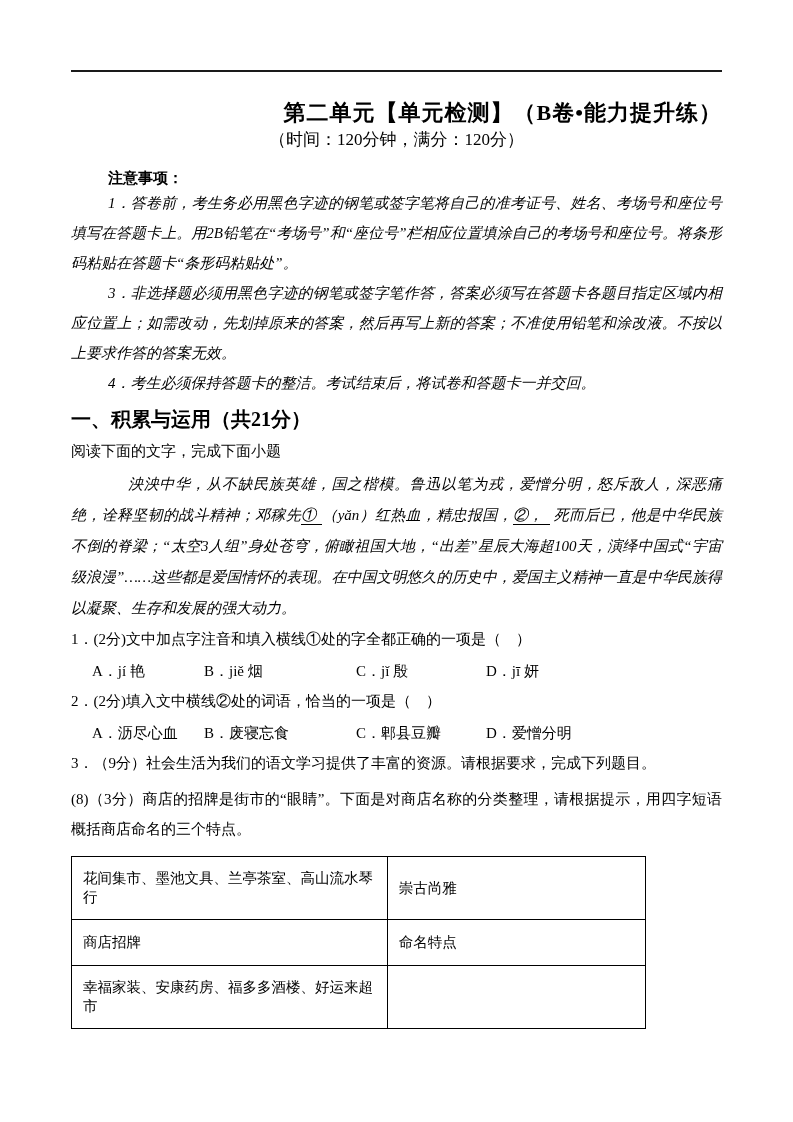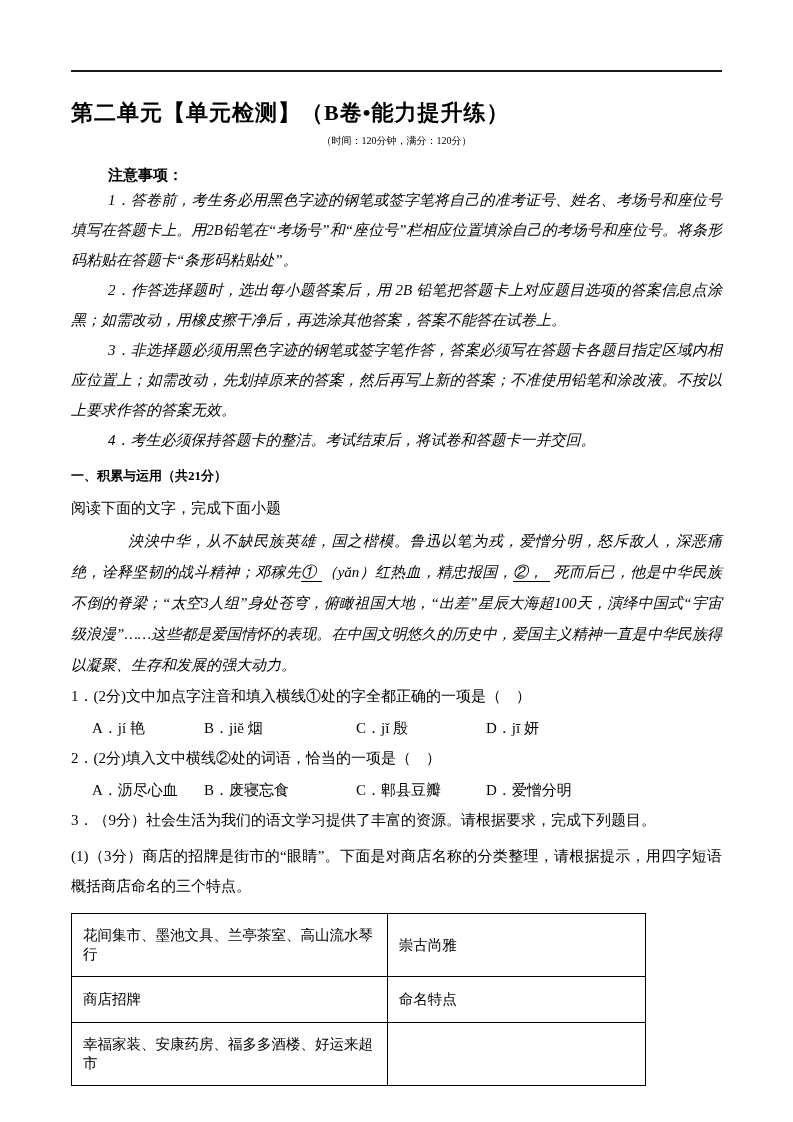--- a/index.html
+++ b/index.html
@@ -15,45 +15,45 @@
     width:793px; height:1122px;
     background:#fff;
     padding:70px 71px 0 71px;
   }
   .top-rule {
     border-top:2px solid #1a1a1a;
     width:100%;
     margin-bottom:26px;
   }
   .title {
-    text-align:left;
+    text-align:right;
     font-size:22px;
     font-weight:bold;
     letter-spacing:1px;
   }
   .subtitle {
     text-align:center;
-    font-size:10px;
-    margin-top:6px;
+    font-size:17px;
+    margin-top:0;
   }
   .notice-heading {
     font-weight:bold;
     font-size:15px;
     margin:18px 0 0 37px;
   }
   .notice-item {
     font-size:15px;
     line-height:30px;
     text-indent:37px;
     text-align:justify;
     font-style:italic;
   }
   .section-heading {
     font-weight:bold;
-    font-size:13px;
+    font-size:20px;
     margin-top:7px;
     line-height:28px;
   }
   .section-intro {
     font-size:15px;
     margin-top:5px;
     line-height:26px;
   }
   .passage {
     font-style:italic;
@@ -123,21 +123,20 @@
 <body>
 
 <div class="page">
   <div class="top-rule"></div>
 
   <h1 class="title">第二单元【单元检测】（B卷•能力提升练）</h1>
   <div class="subtitle">（时间：120分钟，满分：120分）</div>
 
   <div class="notice-heading">注意事项：</div>
   <p class="notice-item">1．答卷前，考生务必用黑色字迹的钢笔或签字笔将自己的准考证号、姓名、考场号和座位号填写在答题卡上。用2B铅笔在“考场号”和“座位号”栏相应位置填涂自己的考场号和座位号。将条形码粘贴在答题卡“条形码粘贴处”。</p>
-  <p class="notice-item">2．作答选择题时，选出每小题答案后，用 2B 铅笔把答题卡上对应题目选项的答案信息点涂黑；如需改动，用橡皮擦干净后，再选涂其他答案，答案不能答在试卷上。</p>
   <p class="notice-item">3．非选择题必须用黑色字迹的钢笔或签字笔作答，答案必须写在答题卡各题目指定区域内相应位置上；如需改动，先划掉原来的答案，然后再写上新的答案；不准使用铅笔和涂改液。不按以上要求作答的答案无效。</p>
   <p class="notice-item">4．考生必须保持答题卡的整洁。考试结束后，将试卷和答题卡一并交回。</p>
 
   <div class="section-heading">一、积累与运用（共21分）</div>
   <div class="section-intro">阅读下面的文字，完成下面小题</div>
 
   <p class="passage"><span class="seg-normal">泱泱中华，从不缺民族英雄，国之楷模。鲁迅以笔为戎，爱憎分明，怒斥敌人，深恶痛绝，诠释坚韧的战斗精神；邓稼先</span><span class="seg-underline">①</span><span class="seg-normal">（yǎn）红热血，精忠报国，</span><span class="seg-underline">②，</span><span class="seg-normal"> 死而后已，他是中华民族不倒的</span><span class="seg-emphdot">脊</span><span class="seg-normal">梁；“太空3人组”身处苍穹，俯瞰祖国大地，“出差”星辰大海超100天，演绎中国式“宇宙级浪漫”……这些都是爱国情怀的表现。在中国文明悠久的历史中，爱国主义精神一直是中华民族得以凝聚、生存和发展的强大动力。</span></p>
 
   <div class="question">
     <div class="question-stem">1．(2分)文中加点字注音和填入横线①处的字全都正确的一项是（　）</div>
@@ -154,21 +153,21 @@
     <div class="options">
       <span>A．沥尽心血</span>
       <span>B．废寝忘食</span>
       <span>C．郫县豆瓣</span>
       <span>D．爱憎分明</span>
     </div>
   </div>
 
   <div class="question">
     <div class="question-stem">3．（9分）社会生活为我们的语文学习提供了丰富的资源。请根据要求，完成下列题目。</div>
-    <div class="sub-question">(1)（3分）商店的招牌是街市的“眼睛”。下面是对商店名称的分类整理，请根据提示，用四字短语概括商店命名的三个特点。</div>
+    <div class="sub-question">(8)（3分）商店的招牌是街市的“眼睛”。下面是对商店名称的分类整理，请根据提示，用四字短语概括商店命名的三个特点。</div>
   </div>
 
   <table class="shop-table">
     <tbody>
       <tr>
         <td class="col-shops">花间集市、墨池文具、兰亭茶室、高山流水琴行</td>
         <td><span class="seg-normal">崇古尚雅</span></td>
       </tr>
       <tr>
         <td class="col-shops">商店招牌</td>

